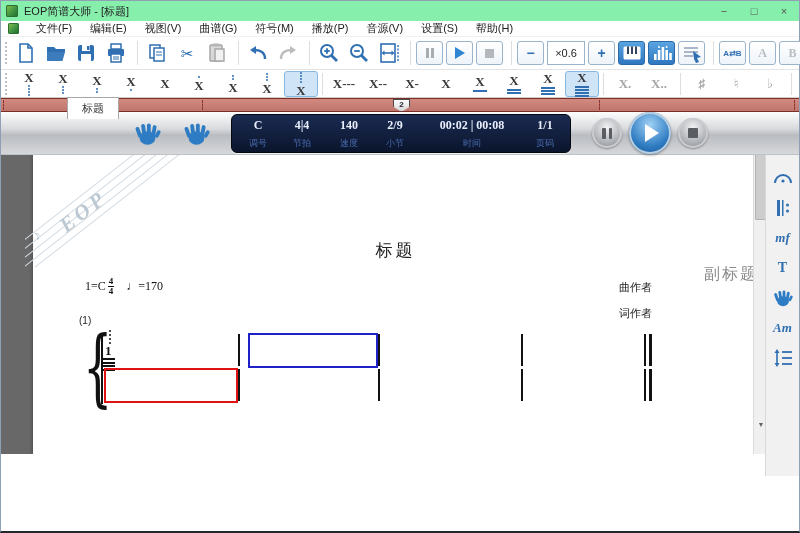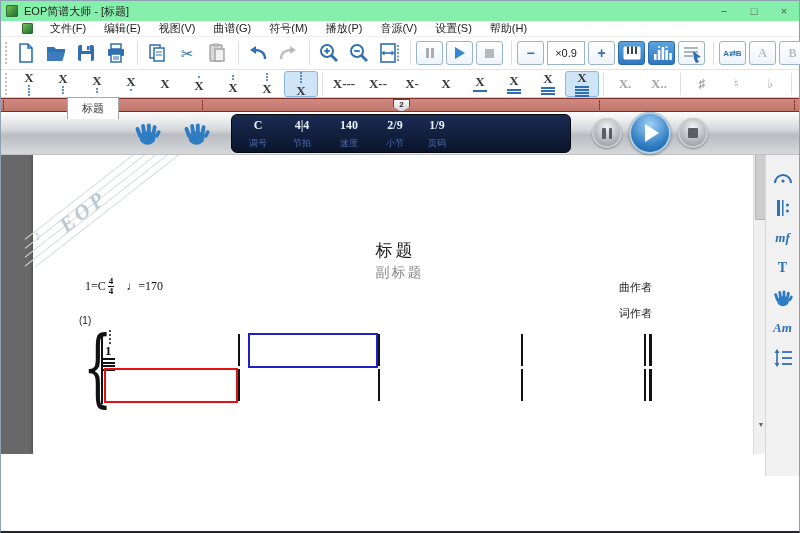--- a/index.html
+++ b/index.html
@@ -8,21 +8,21 @@
   .win{position:relative;width:800px;height:533px;border:1px solid #8fa0b4;border-bottom:2px solid #23262a;background:#fff}
 
   
   .titlebar{height:20px;display:flex;align-items:center;padding-left:5px;background:#86efac}
   .appicon{width:12px;height:12px;border-radius:2px;background:linear-gradient(135deg,#8ec64e 0%,#3f9142 55%,#1f6b2e 100%);box-shadow:inset 0 0 0 1px #2c6e31;margin-right:6px;flex:none}
   .title-text{font-size:11px;color:#222}
   .wctrls{margin-left:auto;display:flex;height:100%}
   .wctrl{width:30px;display:flex;align-items:center;justify-content:center;color:#555;font-size:11px;cursor:default}
 
   
-  .menubar{height:16px;display:flex;align-items:center;padding-left:21px;background:#fff;border-bottom:1px solid #f0f0f0}
+  .menubar{height:16px;display:flex;align-items:center;padding-left:7px;background:#fff;border-bottom:1px solid #f0f0f0}
   .docicon{width:11px;height:11px;border-radius:2px;background:linear-gradient(135deg,#8ec64e 0%,#3f9142 55%,#1f6b2e 100%);box-shadow:inset 0 0 0 1px #2c6e31;margin-right:8px;flex:none}
   .menu-item{padding:0 9px;font-size:11px;color:#222;cursor:default}
 
   
   .toolbar1{height:33px;display:flex;align-items:center;background:#fff;border-bottom:1px solid #e3e3e3;padding-left:2px}
   .grip{width:4px;height:22px;border-left:2px dotted #c0c0c0;margin:0 3px 0 2px;flex:none}
   .sep{width:1px;height:24px;background:#ddd;margin:0 5px;flex:none}
   .tbtn{width:28px;height:28px;margin-right:2px;border:none;background:transparent;display:flex;align-items:center;justify-content:center;padding:0;flex:none}
   .pbtn{width:27px;height:24px;margin-right:3px;border:1px solid #9ab4cc;border-radius:3px;background:linear-gradient(#ffffff,#eef4fa);display:flex;align-items:center;justify-content:center;flex:none}
   .pbtn.active{background:linear-gradient(#5aa4e0,#2f77c0);border-color:#2a6aa8}
@@ -56,21 +56,21 @@
   .canvas{position:absolute;left:0;top:22px;width:752px;height:334px;background:#686868;overflow:hidden}
 
   
   .page{position:absolute;left:32px;top:33px;width:725px;height:301px;background:#fff;box-shadow:0 0 4px rgba(0,0,0,.4)}
   .wm{position:absolute;left:-8px;top:-6px;width:170px;height:120px;overflow:hidden;pointer-events:none}
   .wm-rot{position:absolute;left:-30px;top:34px;width:220px;transform:rotate(-38deg)}
   .wm-line{height:1px;background:#d3dbe2;margin-bottom:6px}
   .wm-text{position:absolute;left:58px;top:2px;font-family:"Liberation Serif","DejaVu Serif",serif;font-size:21px;font-weight:bold;font-style:italic;color:#bcc8d2;letter-spacing:4px}
   .wm-note{position:absolute;left:30px;top:-4px;font-size:14px;color:#b9c6d1}
   .sc-title{position:absolute;left:0;right:0;top:86px;text-align:center;font-size:17px;color:#222;letter-spacing:3px}
-  .sc-sub{position:absolute;left:8px;right:0;top:111px;text-align:center;font-size:14px;color:#8a8a8a;letter-spacing:2px}
+  .sc-sub{position:absolute;left:8px;right:0;top:111px;text-align:right;font-size:16px;color:#8a8a8a;letter-spacing:2px}
   .keyline{position:absolute;left:52px;top:124px;display:flex;align-items:center;font-family:"Liberation Serif","DejaVu Serif",serif;font-size:12px;color:#111}
   .frac{display:inline-flex;flex-direction:column;align-items:center;line-height:1;font-size:9px;font-weight:bold;margin:0 2px}
   .frac .ftop{border-bottom:1px solid #111;padding:0 1px}
   .tempo{margin-left:10px;display:flex;align-items:center}
   .sc-composer{position:absolute;right:106px;top:127px;font-size:11px;color:#222}
   .sc-lyricist{position:absolute;right:106px;top:153px;font-size:11px;color:#222}
   .measure-label{position:absolute;left:46px;top:162px;font-size:10px;color:#222}
   .brace{position:absolute;left:50px;top:172px;height:84px;font-family:"DejaVu Serif",serif;font-size:84px;line-height:84px;color:#111;transform:scaleX(.55);transform-origin:left}
   .barline{position:absolute;width:1.5px;background:#111}
   .note-dots{position:absolute;left:76px;top:177px;display:flex;flex-direction:column;gap:2px}
@@ -256,21 +256,21 @@
       </button>
     <button class="pbtn">
         <span class="stopglyph"></span>
       </button>
 
     <div class="sep"></div>
 
     <button class="pbtn">
         <span class="sign">−</span>
       </button>
-    <div class="speed">×0.9</div>
+    <div class="speed">×0.6</div>
     <button class="pbtn">
         <span class="sign">+</span>
       </button>
 
     <button class="pbtn active">
         <svg width="22" height="22" viewBox="0 0 22 22">
           <rect x="2.5" y="4.5" width="17" height="13" rx="1.5" fill="#fff"></rect>
           <line x1="7" y1="4.5" x2="7" y2="12" stroke="#33465c" stroke-width="2"></line>
           <line x1="11" y1="4.5" x2="11" y2="12" stroke="#33465c" stroke-width="2"></line>
           <line x1="15" y1="4.5" x2="15" y2="12" stroke="#33465c" stroke-width="2"></line>
@@ -626,22 +626,26 @@
           <span class="lab">节拍</span>
       </div>
       <div class="pfield" style="width:46px">
         <span class="val">140</span>
           <span class="lab">速度</span>
       </div>
       <div class="pfield" style="width:46px">
         <span class="val">2/9</span>
           <span class="lab">小节</span>
       </div>
+      <div class="pfield" style="width:108px">
+        <span class="val">00:02 | 00:08</span>
+          <span class="lab">时间</span>
+      </div>
       <div class="pfield" style="width:38px">
-        <span class="val">1/9</span>
+        <span class="val">1/1</span>
           <span class="lab">页码</span>
       </div>
     </div>
 
     <div class="rbtn sm" style="left:591px">
         <span class="rb-pause">
           <i></i>
           <i></i>
         </span>
       </div>

